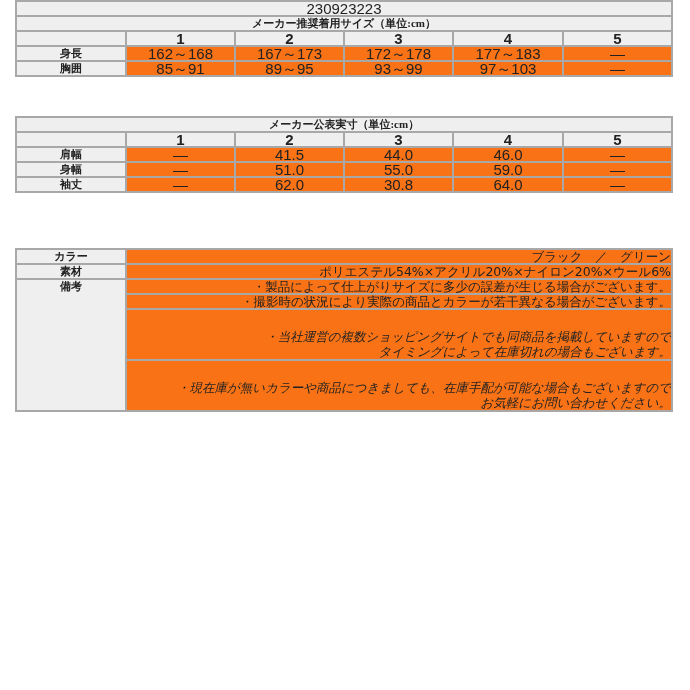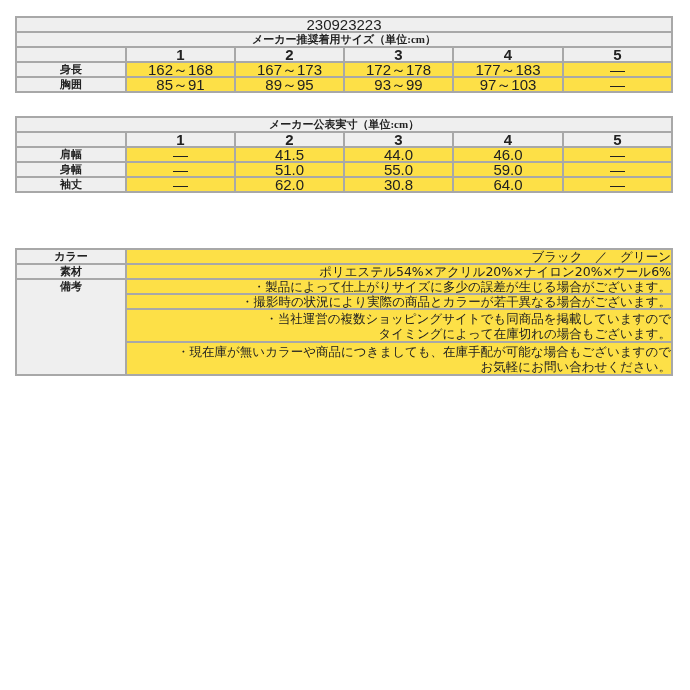--- a/index.html
+++ b/index.html
@@ -3,29 +3,29 @@
 <meta charset="utf-8">
 <style>
   html, body { margin:0; padding:0; background:#ffffff; }
   body { width:690px; height:690px; position:relative; overflow:hidden;
          font-family:"DejaVu Sans", "Liberation Sans", sans-serif; color:#222; }
   table { position:absolute; left:15px; width:656px; border-collapse:collapse;
           table-layout:fixed; }
   td { border:2px solid #a8a8a8; padding:0; font-size:13px; line-height:13px;
        height:13px; text-align:center; white-space:nowrap; overflow:hidden; }
   .gray { background:#efefef; }
-  .white { background:#fde047;margin-left:28px; }
+  .white { background:#f97316;margin-left:28px; }
   .bold { font-weight:bold; font-size:11px;font-family:Liberation Serif, serif; }
   .num { font-family:"Liberation Sans", sans-serif; font-size:15px; }
   .head { font-family:"Liberation Sans", sans-serif; font-weight:bold; font-size:15px; }
-  #t1 { top:16px; }
+  #t1 { top:0; }
   #t2 { top:116px;border-radius:31px; }
   #t3 { top:248px; }
   #t3 td.txt { text-align:right; padding-left:4px; font-size:12.5px; }
-  #t3 td.multi { height:30px; line-height:15px; vertical-align:top; padding-top:1px; }
+  #t3 td.multi { height:30px; line-height:15px; vertical-align:top; padding-top:19px;font-style:italic; }
   #t3 td.lab { vertical-align:top; }
 </style>
 </head>
 <body>
 
 <table id="t1">
   <colgroup>
       <col style="width:110px">
       <col style="width:109px">
       <col style="width:109px">

